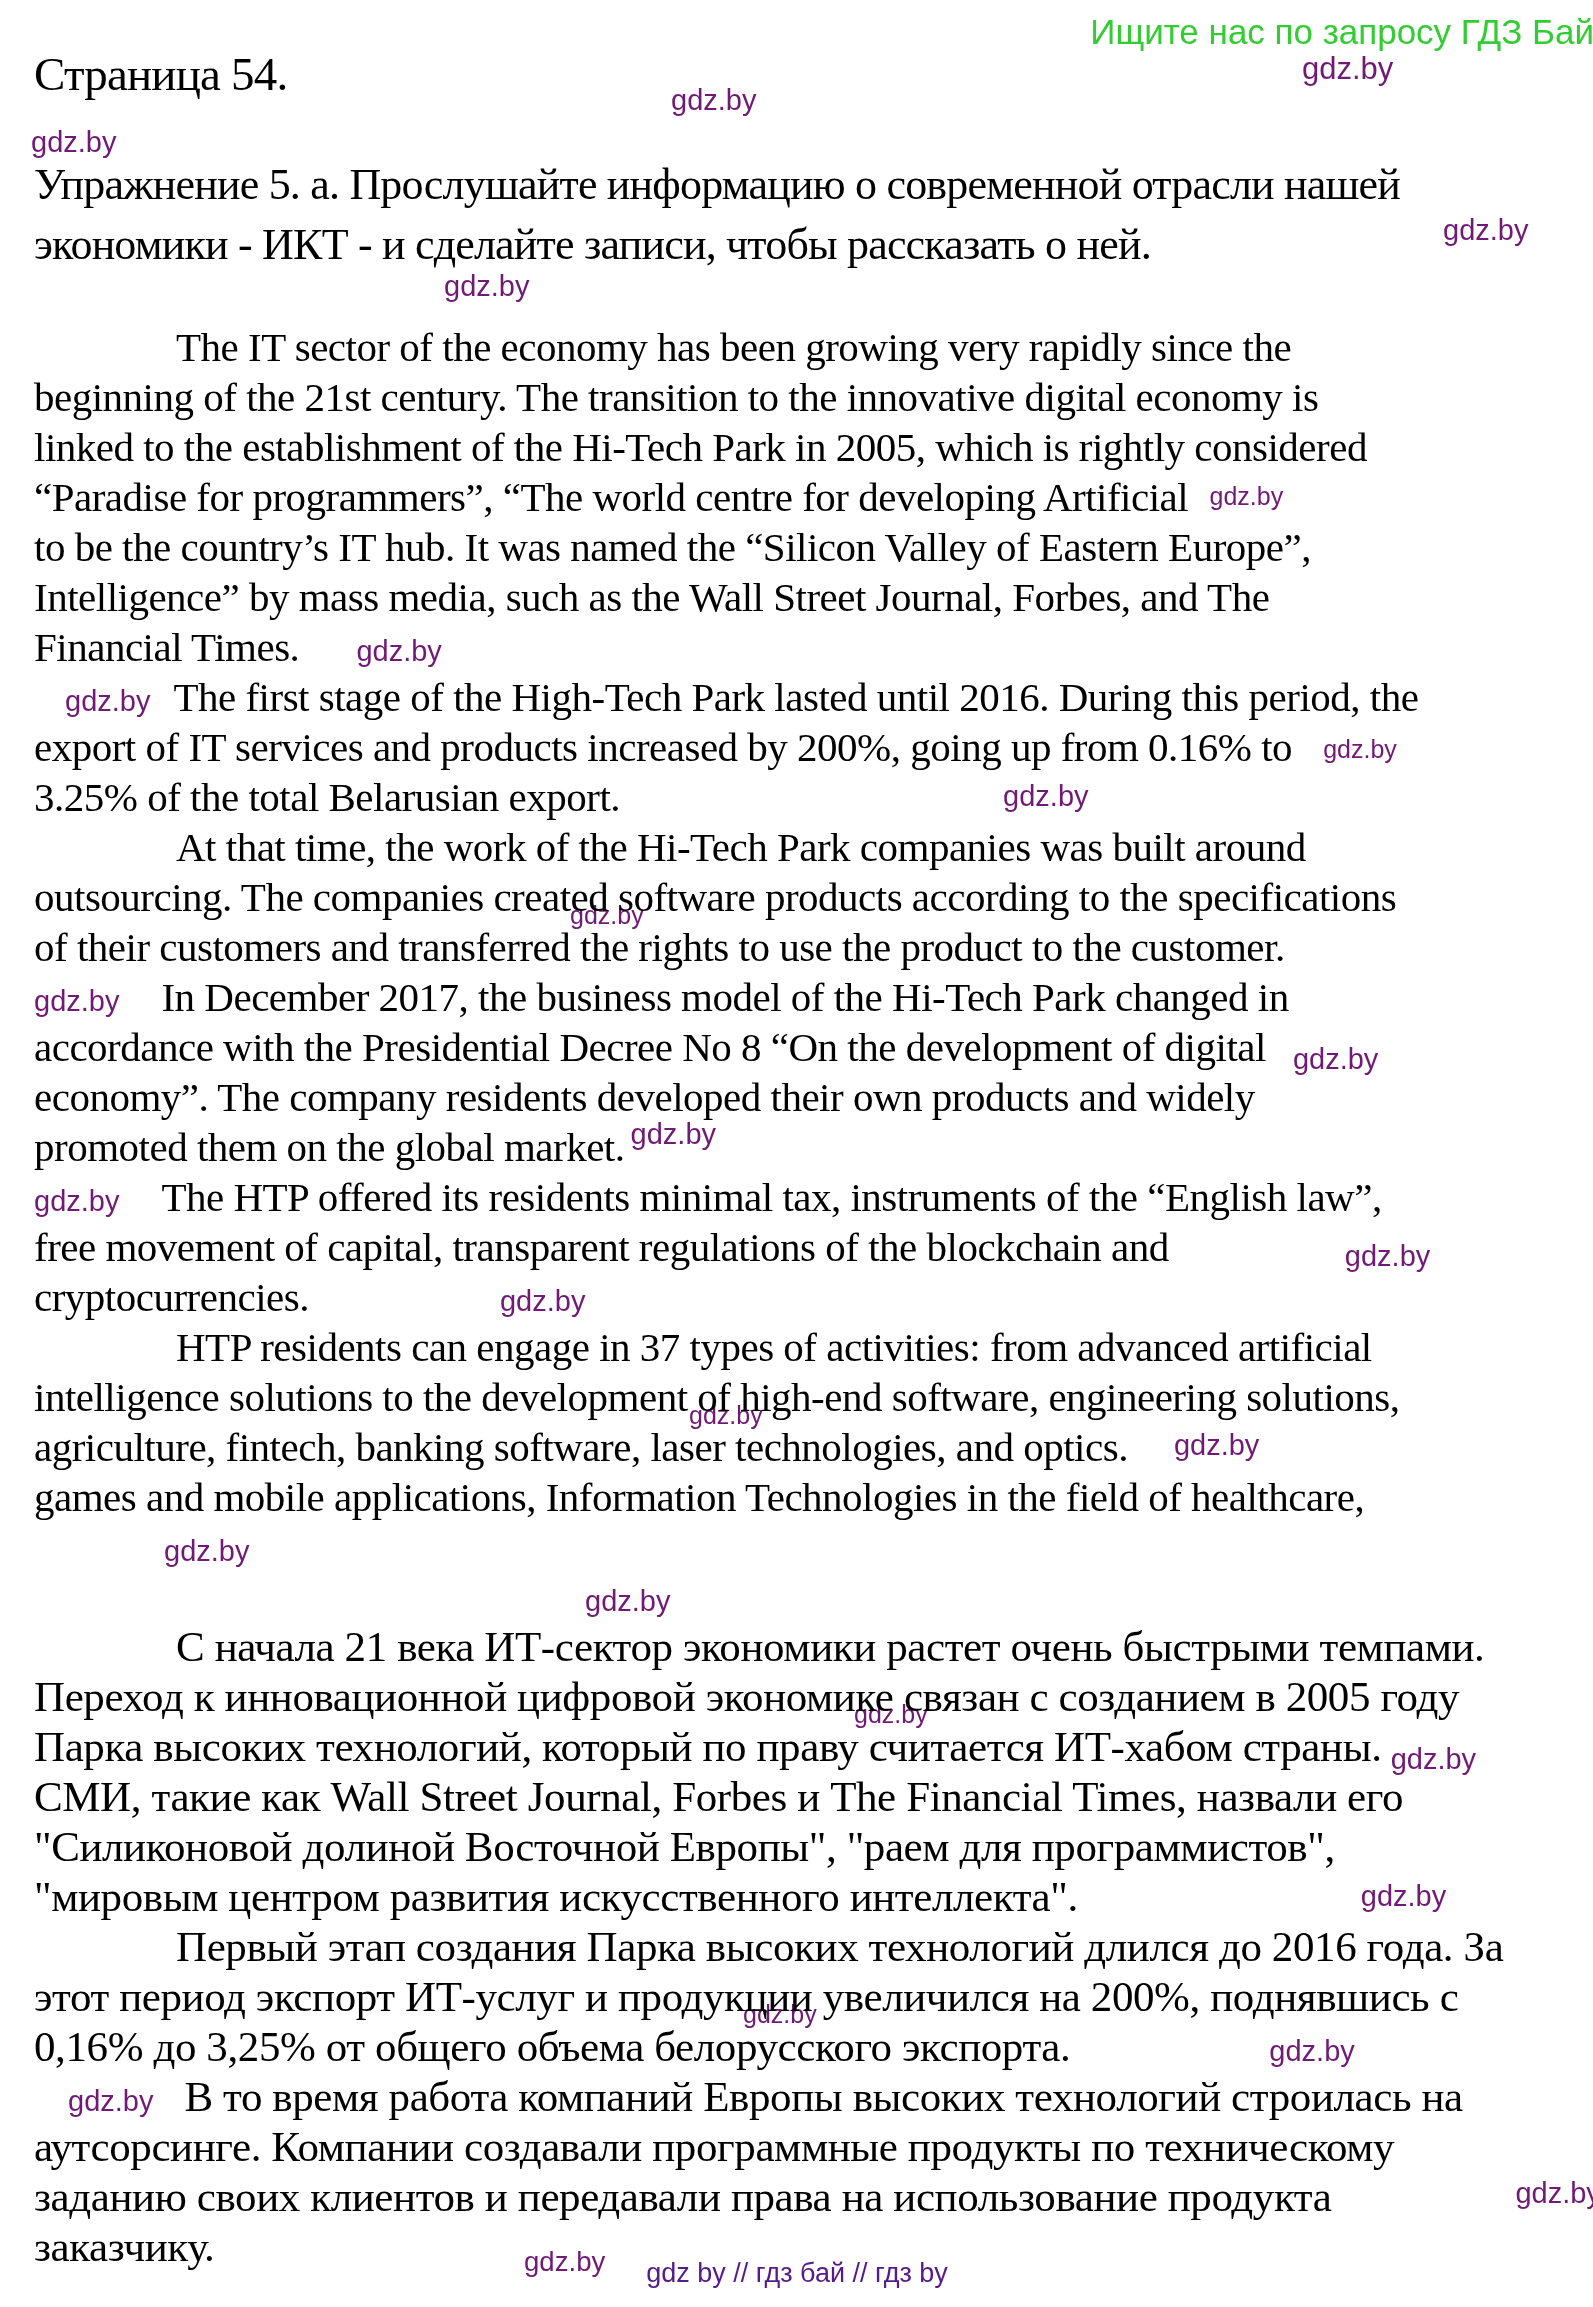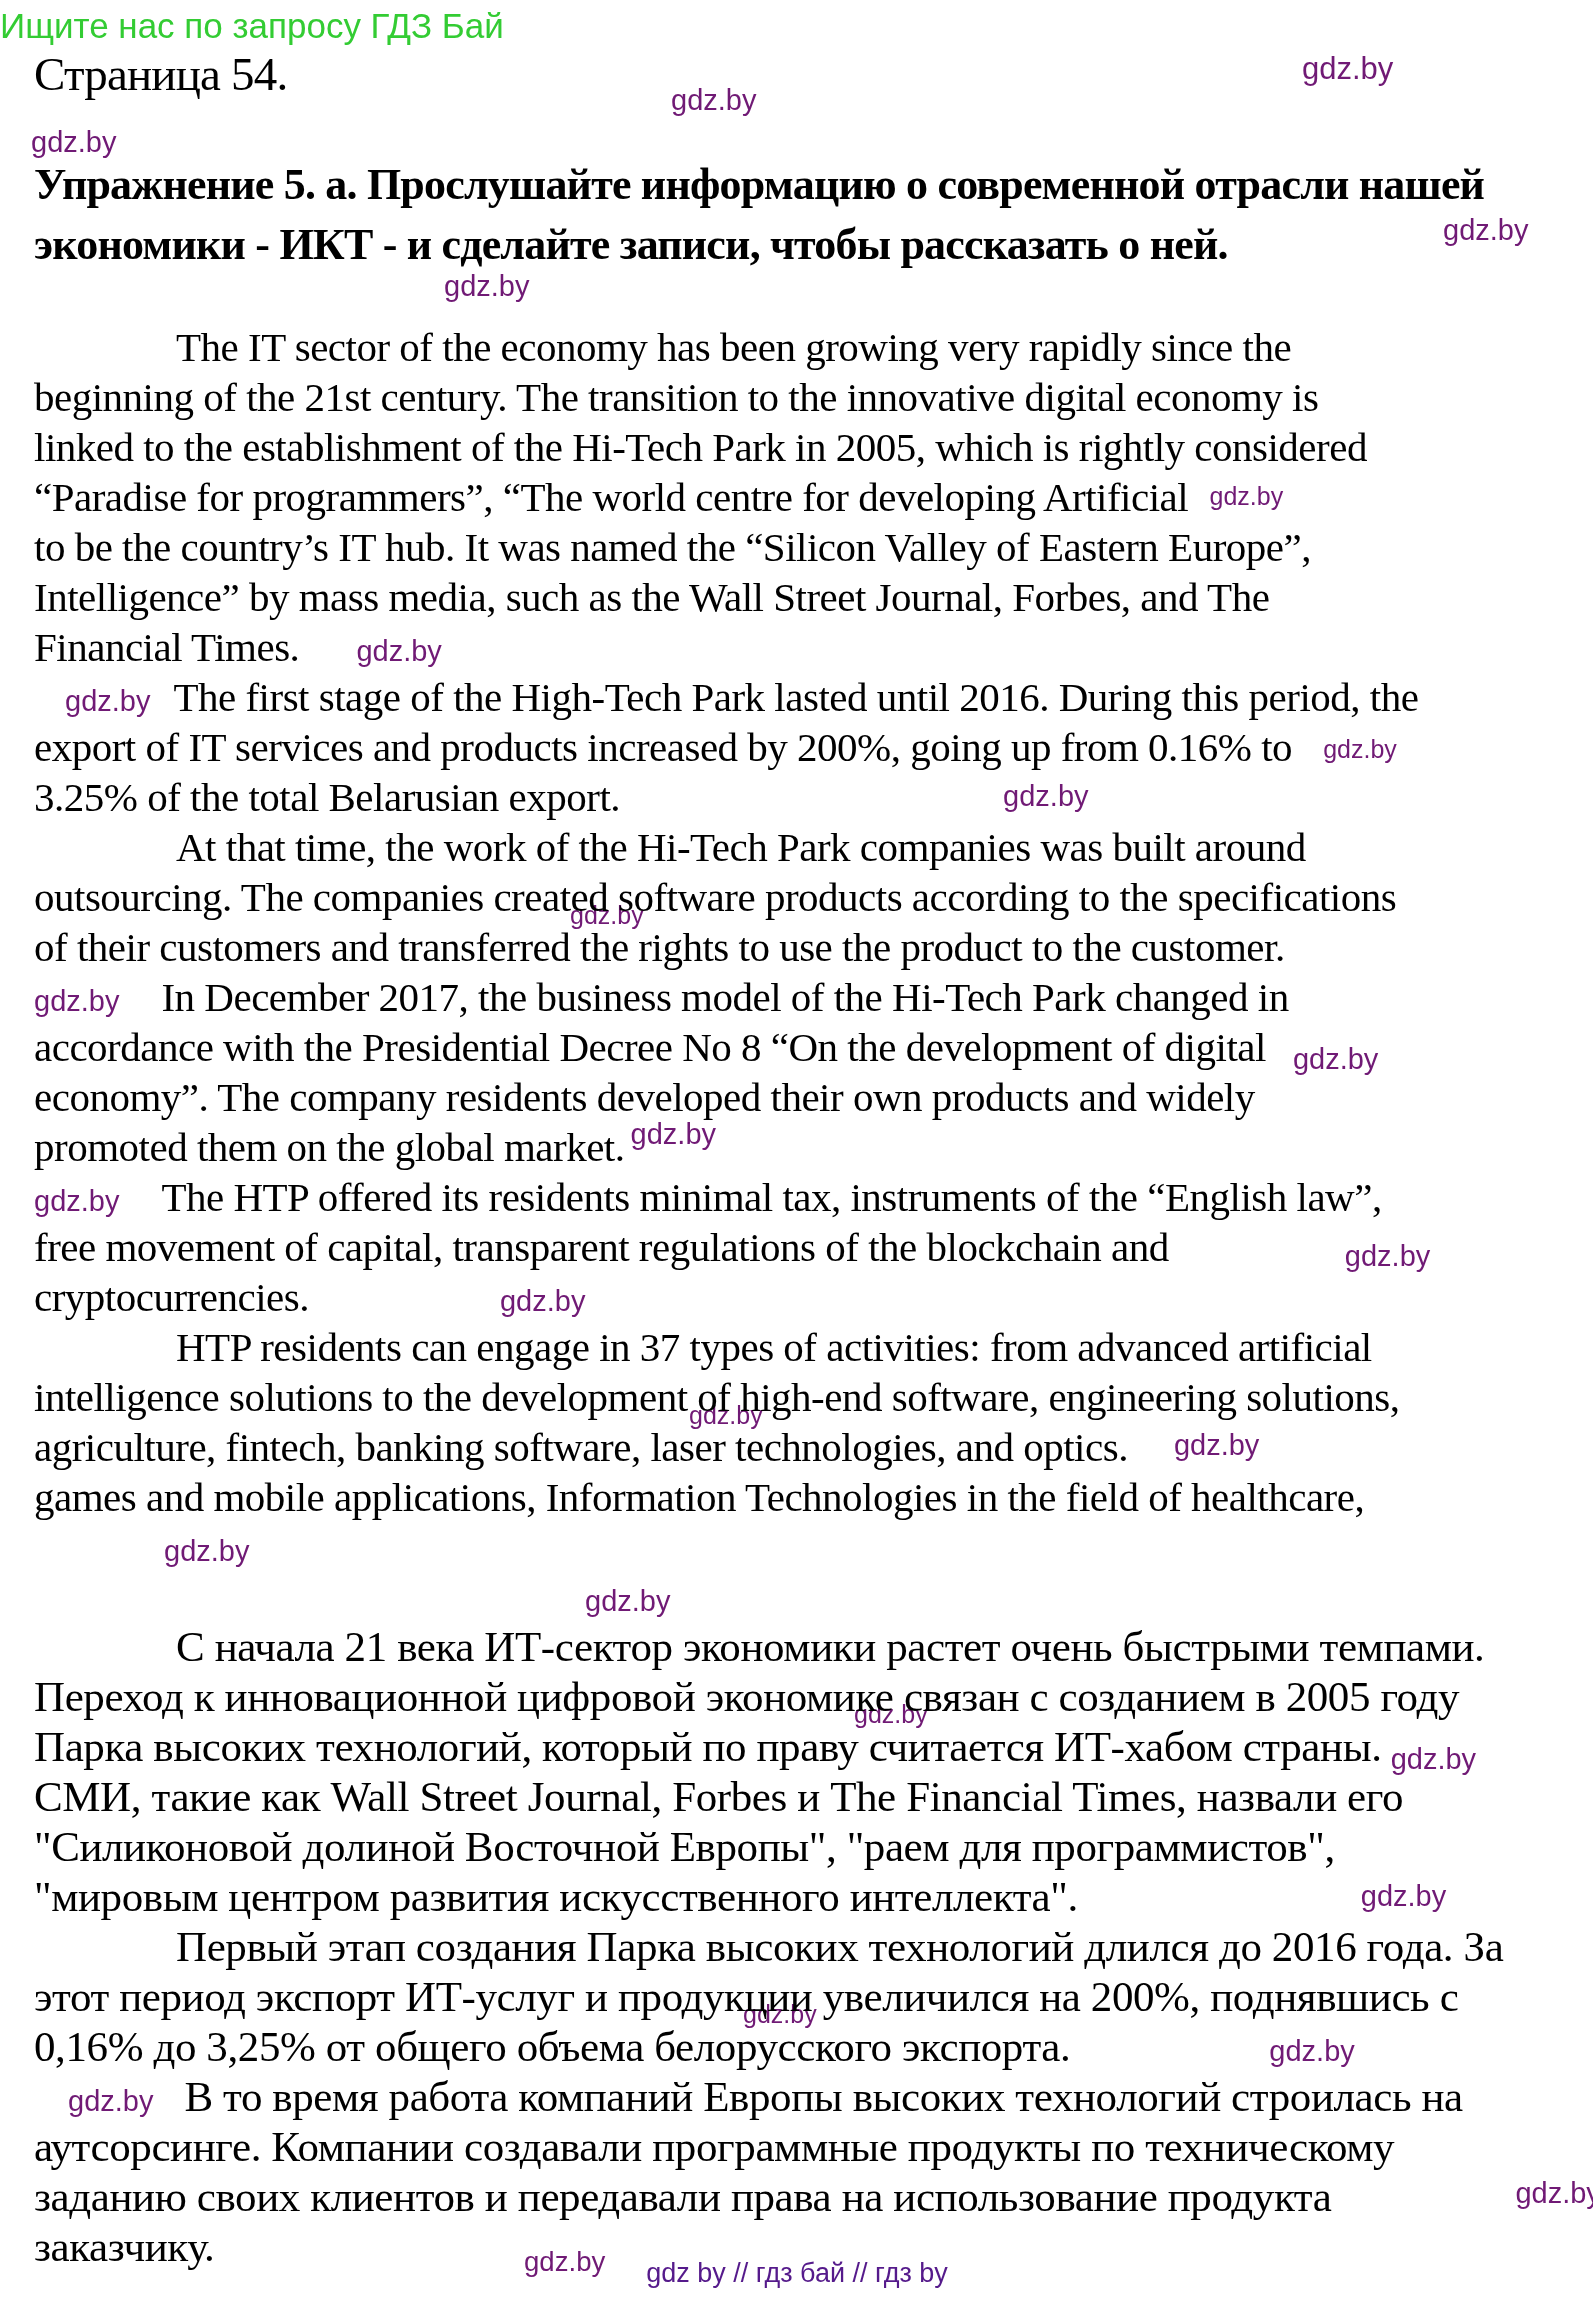--- a/index.html
+++ b/index.html
@@ -5,32 +5,32 @@
   html,body{margin:0;padding:0;background:#ffffff;}
   .page{
     position:relative;
     width:1594px;height:2307px;
     background:#ffffff;
     overflow:hidden;
     font-family:"Liberation Serif", serif;
     color:#000;
   }
   .promo{
-    position:absolute;top:6px;left:0;width:100%;
-    text-align:left;
+    position:absolute;top:12px;left:0;width:100%;
+    text-align:right;
     font-family:"Liberation Sans", sans-serif;
     font-size:35px;font-weight:500;
   }
   .page-label{
     position:absolute;left:34px;top:47px;
     font-size:47px;letter-spacing:-0.8px;
   }
   .title{
     position:absolute;left:34px;top:155px;right:23px;
-    font-weight:bold;font-size:44px;letter-spacing:-0.8px;
+    font-weight:normal;font-size:44px;letter-spacing:-0.8px;
   }
   .title .tln{height:60px;line-height:60px;white-space:nowrap;}
   .body{
     position:absolute;left:34px;top:322px;right:23px;
   }
   .ln{
     height:50px;line-height:50px;white-space:nowrap;
     font-size:41px;letter-spacing:-0.5px;
     position:relative;
   }

